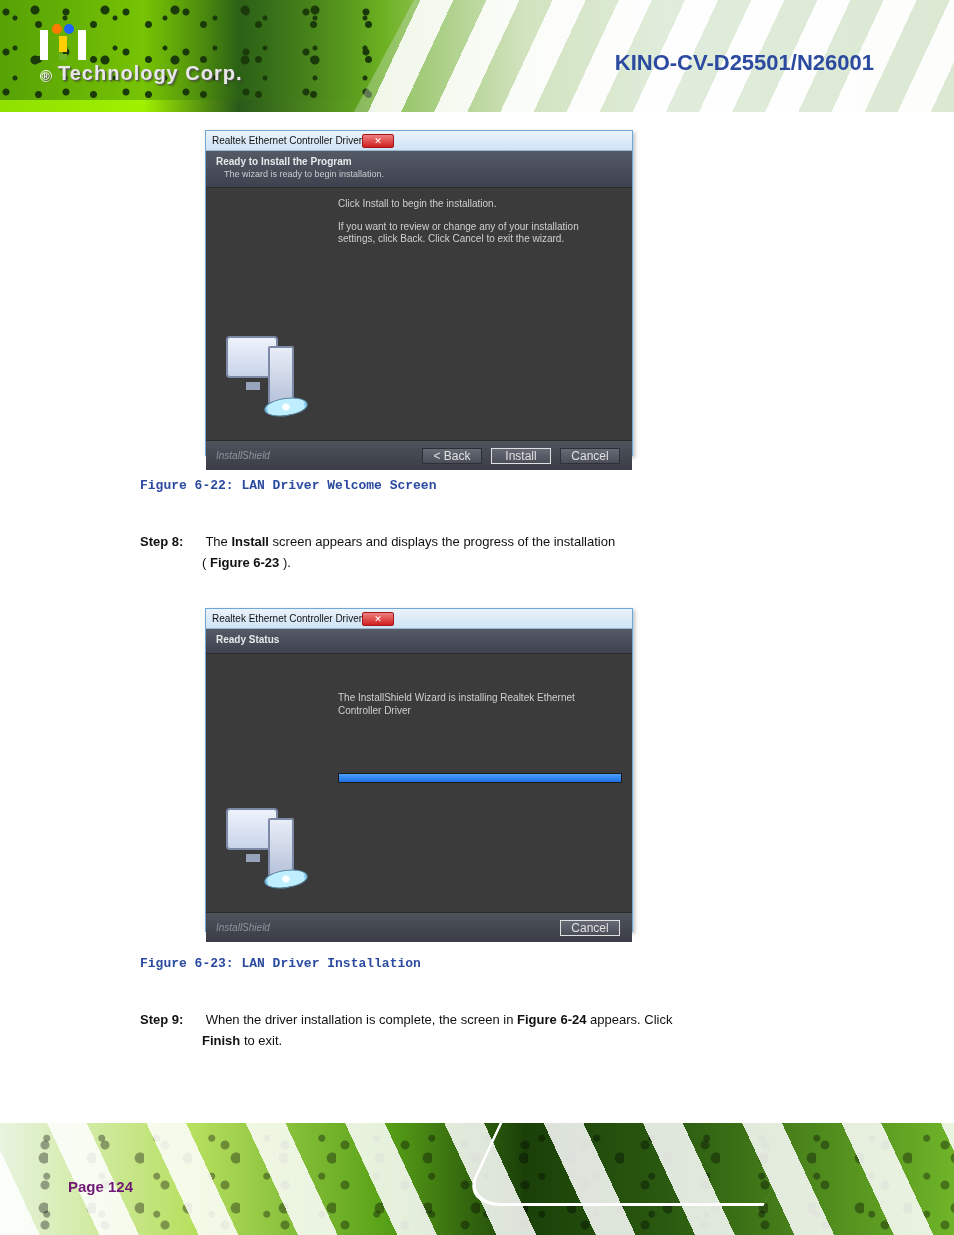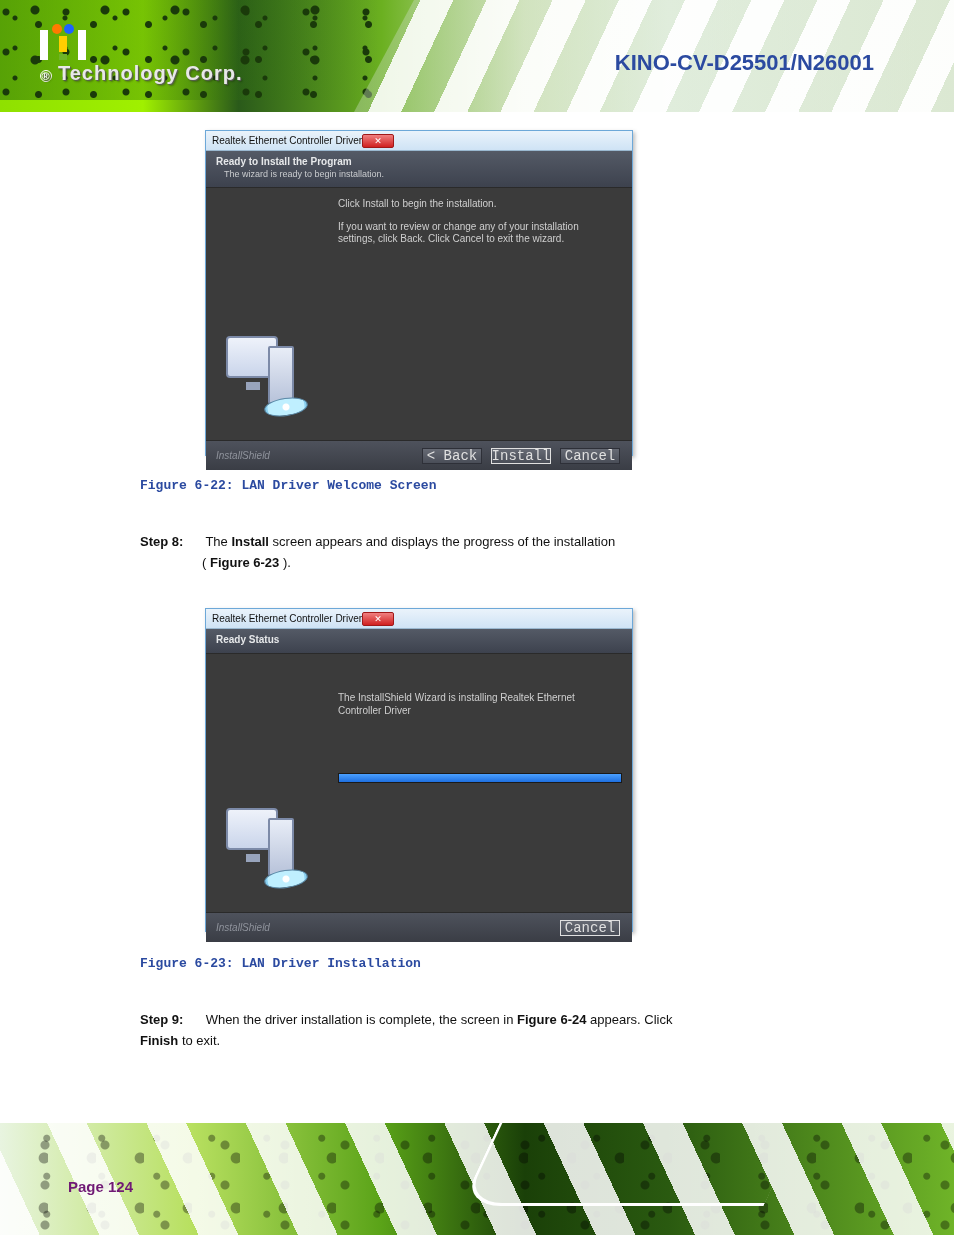--- a/index.html
+++ b/index.html
@@ -212,24 +212,23 @@
   .footer-brand {
     position: absolute; left: 10px;
     color: #8f939c; font-size: 10px;
     font-style: italic;
   }
   .dlg-btn {
     width: 60px; height: 16px;
     background: linear-gradient(#666a74, #4a4e58);
     border: 1px solid #2e3038;
     color: #e0e0e0;
-    font-size: 14px;
+    font-size: 12px;
     display: inline-flex; align-items: center; justify-content: center;
     cursor: pointer;
-    font-family: Liberation Mono, monospace;
   }
   .dlg-btn.default {
     border: 1px solid #e0e0e0;
   }
   .progress-track {
     margin-left: 118px;
     margin-top: 56px;
     width: 284px; height: 10px;
     background: #2a2a2a;
     border: 1px solid #1a1a1a;
@@ -361,18 +360,18 @@
 </div>
 
 <div class="caption" style="top:956px; left:140px;">Figure 6-23: LAN Driver Installation</div>
 
 <div class="doc-step" style="top:1010px; left:140px; width:700px;">
   <span class="stepno">Step 9:</span>
   <span>When the driver installation is complete, the screen in </span>
   <span class="bold">Figure 6-24</span>
   <span> appears. Click</span>
   <br>
-  <span style="" class="bold">Finish</span>
+  <span style="margin-left:62px;" class="bold">Finish</span>
   <span> to exit.</span>
 </div>
 
 <div class="bottom-banner"></div>
 <div class="page-number">Page 124</div>
 
 </body></html>

